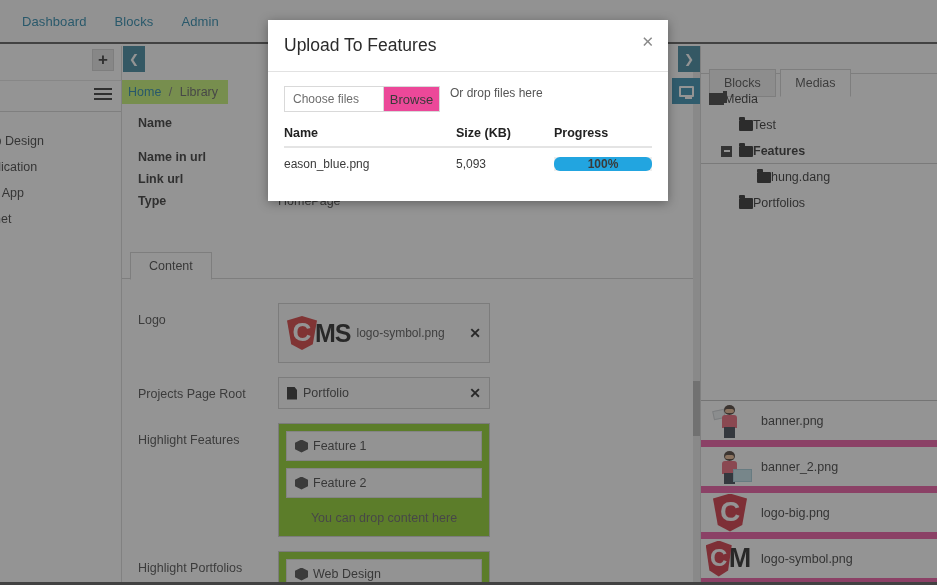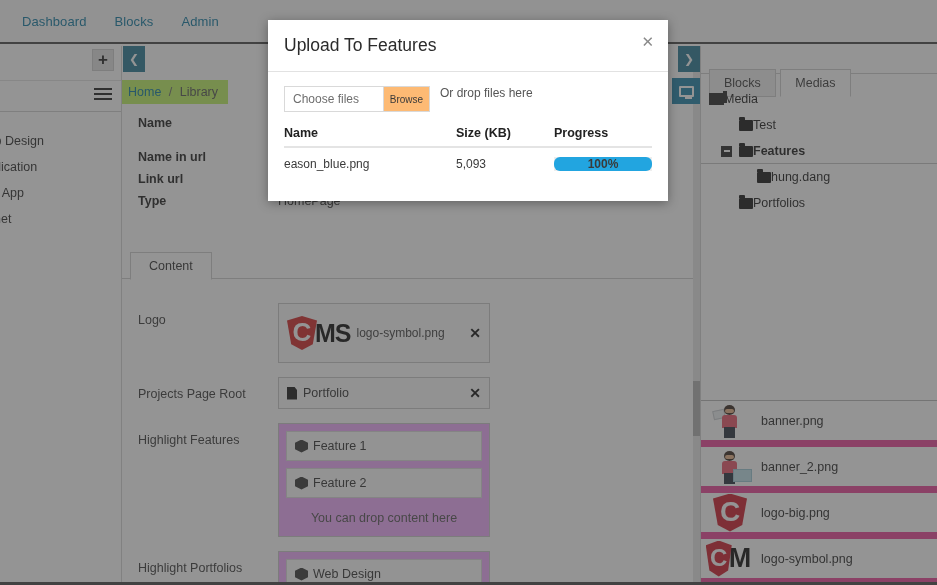--- a/index.html
+++ b/index.html
@@ -167,21 +167,21 @@
     font-size: 14px; font-weight: bold; color: #111;
     cursor: pointer;
   }
   .picker-single {
     height: 30px; display: flex; align-items: center;
     padding-left: 8px; font-size: 12.5px; color: #333;
   }
   .drop-area {
     width: 212px;
     border: 1px solid #c9c9c9;
-    background: #f0abfc;
+    background: #84cc16;
     padding: 7px;
   }
   .drop-item {
     border: 1px solid #dcdcdc;
     background: #fdfdfd;
     padding: 7px 8px;
     font-size: 12.5px;
     color: #333;
     margin-bottom: 7px;
     display: flex; align-items: center;
@@ -464,25 +464,25 @@
   .file-pick { display: flex; }
   .choose-files {
     width: 100px; height: 26px;
     border: 1px solid #d9d9d9;
     background: #ffffff;
     font-size: 12px; color: #6e6e6e;
     display: flex; align-items: center;
     padding-left: 8px;
   }
   .browse-btn {
-    width: 46px; height: 26px;
+    width: 56px; height: 26px;
     border: 1px solid #d9d9d9;
     border-left: none;
-    background: #fdba74;
-    font-size: 10px; color: #3a3a3a;
+    background: #ec4899;
+    font-size: 13px; color: #3a3a3a;
     display: flex; align-items: center; justify-content: center;
     cursor: pointer;
   }
   .drop-text {
     font-size: 12px; color: #555; margin-left: 10px;
   }
   .upload-table { width: 100%; margin-top: 14px; }
   .ut-head {
     display: flex;
     border-bottom: 2px solid #e4e4e4;

